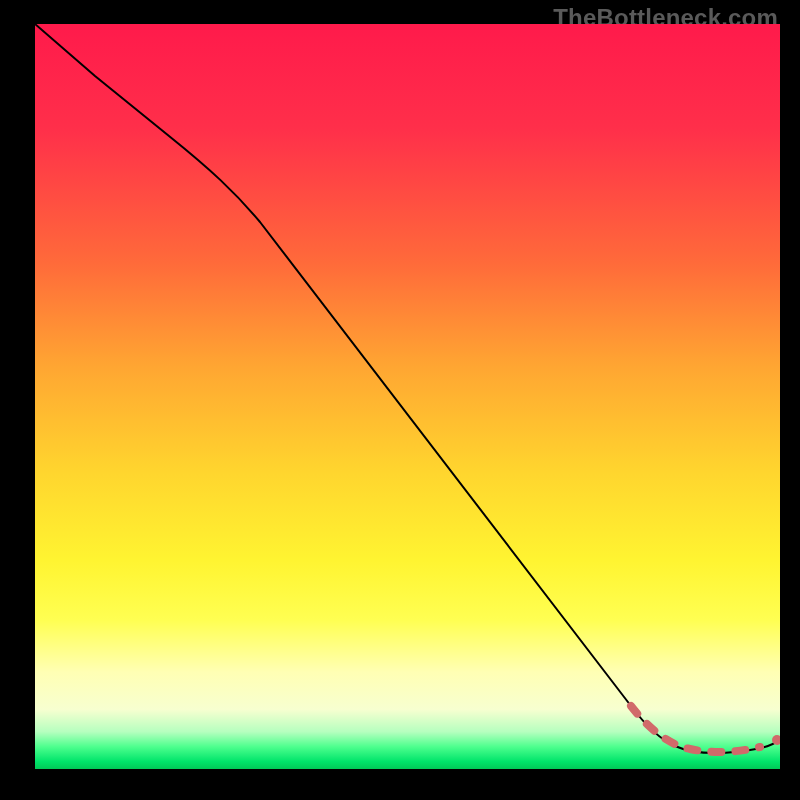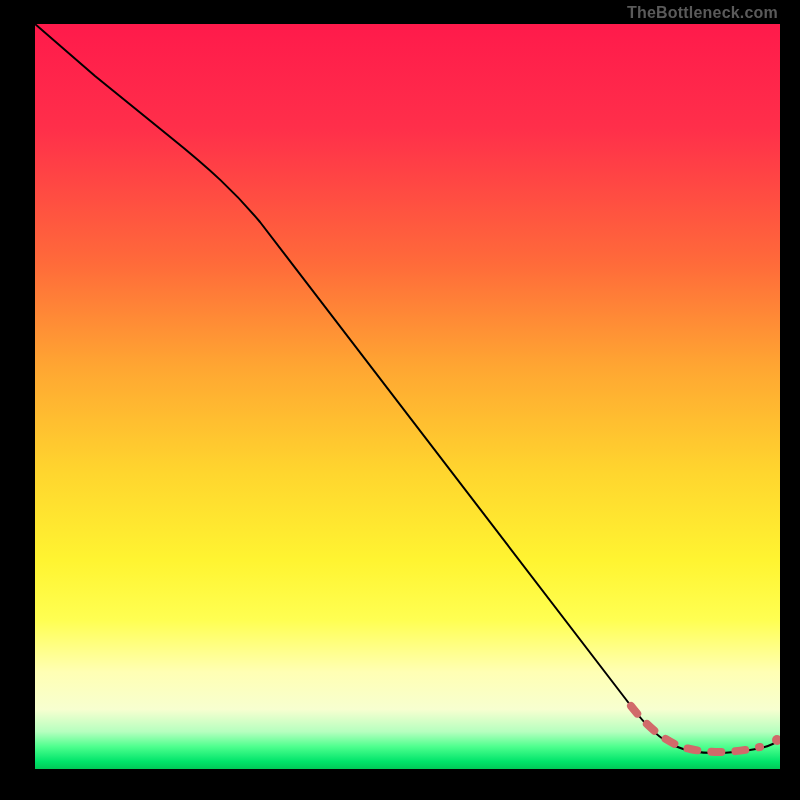--- a/index.html
+++ b/index.html
@@ -64,21 +64,21 @@
     stroke-dasharray: 10 14;
   }
   .end-dot {
     fill: #d16a6a;
   }
   .attribution {
     position: absolute;
     top: 4px;
     right: 22px;
     font-family: Arial, Helvetica, sans-serif;
-    font-size: 16px;
+    font-size: 24px;
     font-weight: 600;
     color: #5a5a5a;
     letter-spacing: 0.2px;
   }
 </style>
 </head>
 <body>
 
 <div class="stage">
   <div class="attribution">TheBottleneck.com</div>

